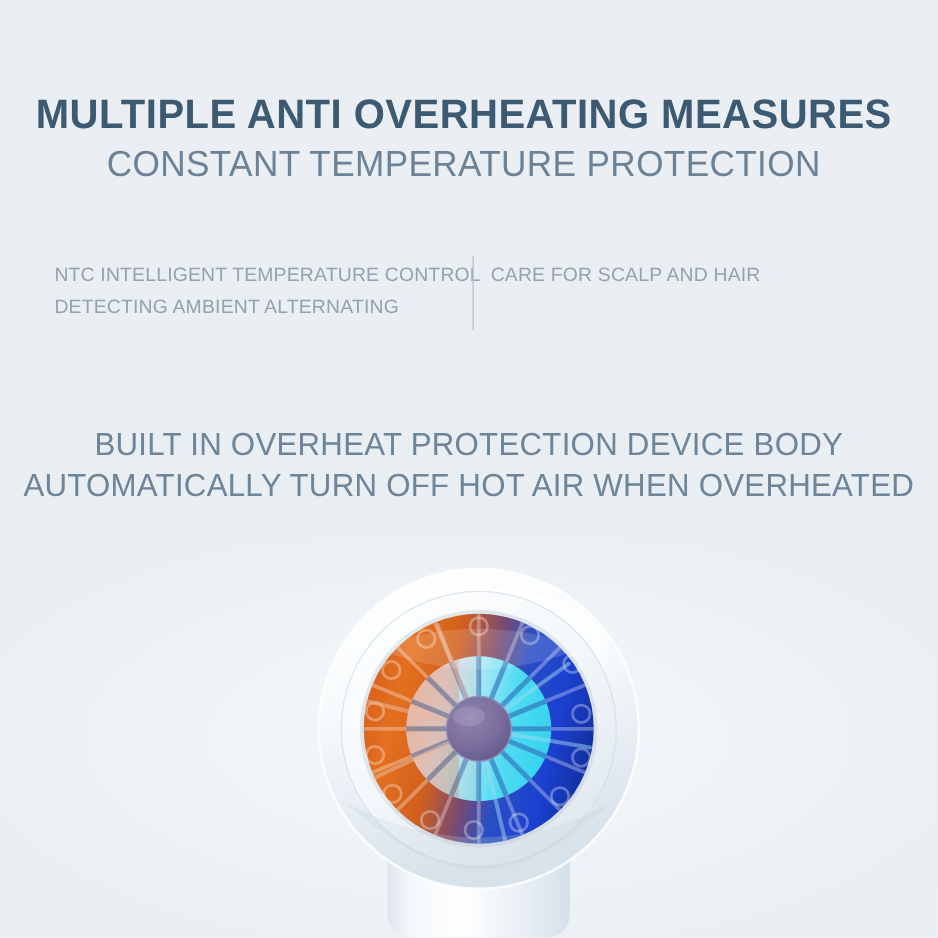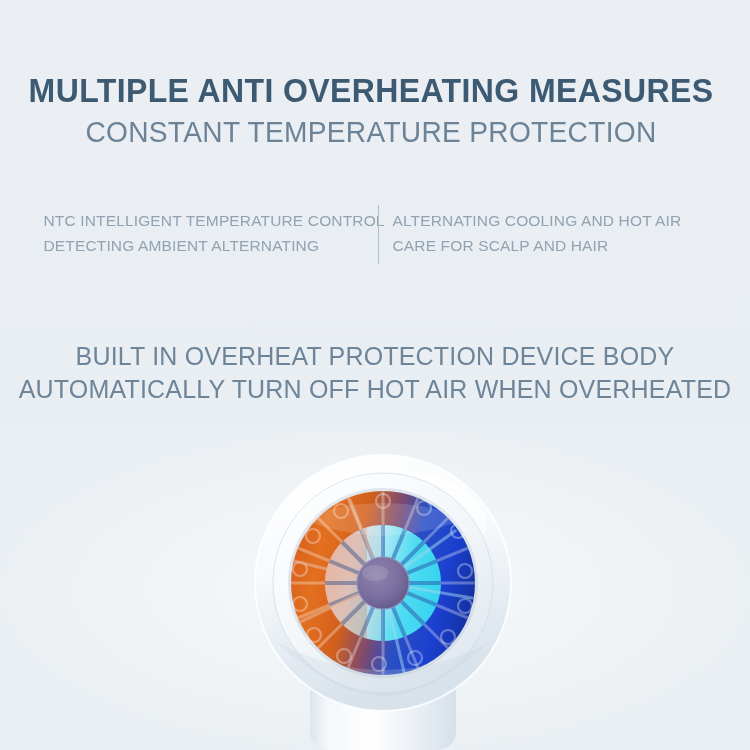--- a/index.html
+++ b/index.html
@@ -126,21 +126,20 @@
     <div class="headline-sub">CONSTANT TEMPERATURE PROTECTION</div>
   </div>
 
   <div class="features">
     <div class="feature-col left">
       <span class="feature-line">NTC INTELLIGENT TEMPERATURE CONTROL</span>
       <span class="feature-line">DETECTING AMBIENT ALTERNATING</span>
     </div>
     <div class="feature-divider"></div>
     <div class="feature-col right">
-      <span class="feature-line">ALTERNATING COOLING AND HOT AIR</span>
       <span class="feature-line">CARE FOR SCALP AND HAIR</span>
     </div>
   </div>
 
   <div class="callout">
     <span class="callout-line">BUILT IN OVERHEAT PROTECTION DEVICE BODY</span>
     <span class="callout-line">AUTOMATICALLY TURN OFF HOT AIR WHEN OVERHEATED</span>
   </div>
 
   <div class="product">

